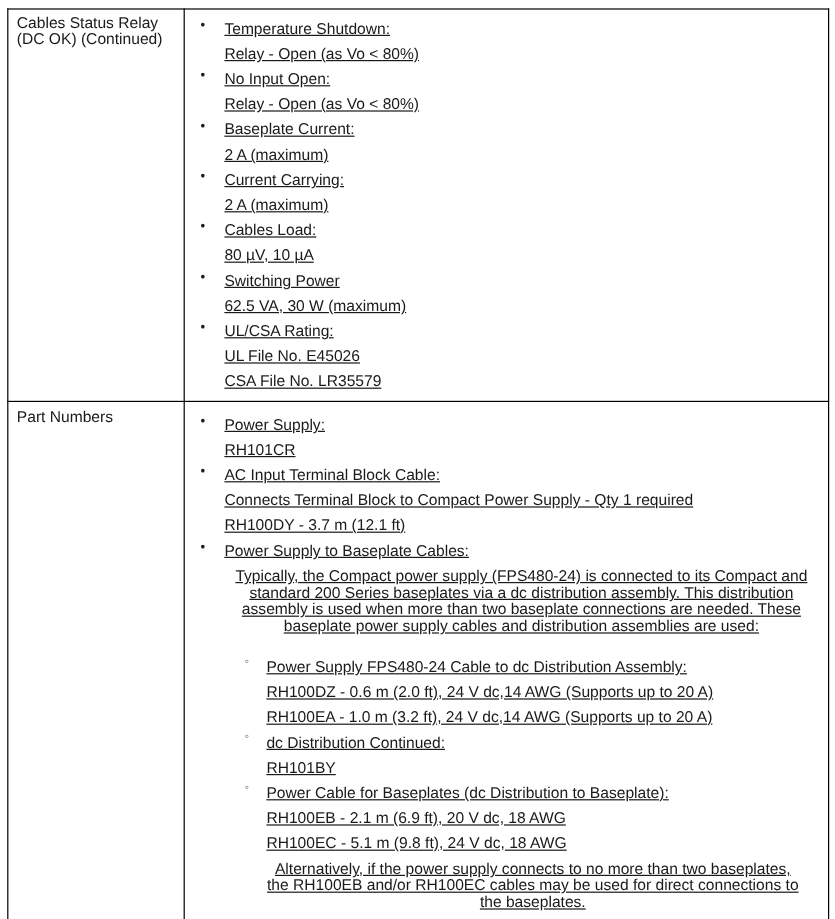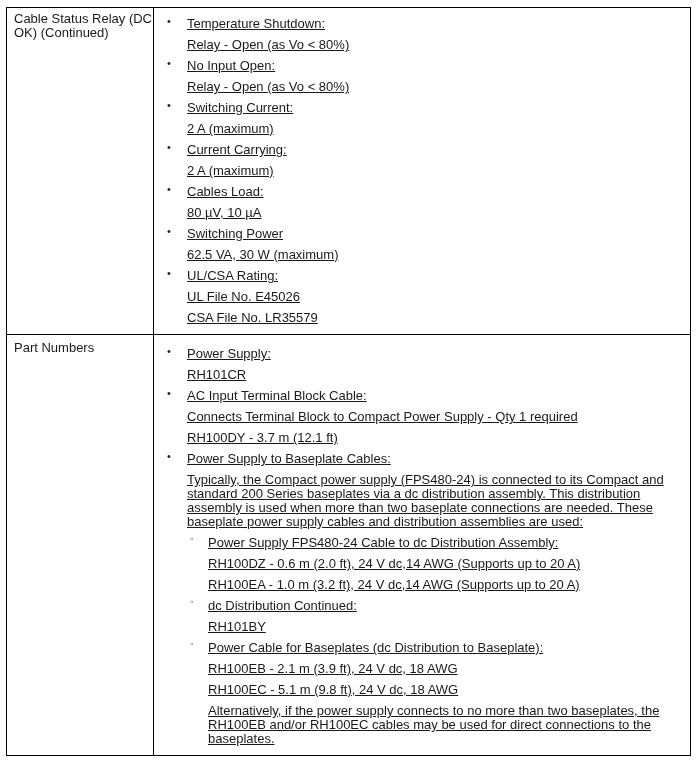--- a/index.html
+++ b/index.html
@@ -6,44 +6,44 @@
   body { width:696px; height:766px; position:relative; font-family:"Liberation Sans", sans-serif; color:#1a1a1a; font-size:13px; }
   table { position:absolute; left:6px; top:7px; width:685px; border-collapse:collapse; }
   td { border:1.5px solid #000; vertical-align:top; padding:0; }
   td.label { width:139px; padding:4px 0 0 7px; line-height:14px; }
   td.content { padding:5px 8px 6px 8px; }
   ul.l1 { list-style:none; margin:0; padding:0; }
   ul.l1 > li { position:relative; padding-left:25px;text-decoration:underline; }
   ul.l1 > li::before { content:"•"; position:absolute; left:5px; top:2px; font-size:11px; }
   .head { line-height:21px; }
   .line { line-height:21px; }
-  .para { line-height:14px; margin:4px 0 3px 0; }
-  ul.l2 { list-style:none; margin:2px; padding:0; }
+  .para { line-height:14px; margin:4px 0 3px 0;text-align:center; }
+  ul.l2 { list-style:none; margin:16px; padding:0; }
   ul.l2 > li { position:relative; padding-left:19px; }
   ul.l2 > li::before { content:"◦"; position:absolute; left:1px; top:1px; font-size:10px; color:#444; }
 </style>
 </head>
 <body>
 
 <table>
   <tbody>
       <tr>
-    <td class="label">Cable Status Relay (DC OK) (Continued)</td>
+    <td class="label">Cables Status Relay (DC OK) (Continued)</td>
     <td class="content">
       <ul class="l1">
         <li>
               <div class="head">Temperature Shutdown:</div>
               <div class="line">Relay - Open (as Vo &lt; 80%)</div>
             </li>
         <li>
               <div class="head">No Input Open:</div>
               <div class="line">Relay - Open (as Vo &lt; 80%)</div>
             </li>
         <li>
-              <div class="head">Switching Current:</div>
+              <div class="head">Baseplate Current:</div>
               <div class="line">2 A (maximum)</div>
             </li>
         <li>
               <div class="head">Current Carrying:</div>
               <div class="line">2 A (maximum)</div>
             </li>
         <li>
               <div class="head">Cables Load:</div>
               <div class="line">80 µV, 10 µA</div>
             </li>
@@ -80,21 +80,21 @@
                   <div class="head">Power Supply FPS480-24 Cable to dc Distribution Assembly:</div>
                   <div class="line">RH100DZ - 0.6 m (2.0 ft), 24 V dc,14 AWG (Supports up to 20 A)</div>
                   <div class="line">RH100EA - 1.0 m (3.2 ft), 24 V dc,14 AWG (Supports up to 20 A)</div>
                 </li>
             <li>
                   <div class="head">dc Distribution Continued:</div>
                   <div class="line">RH101BY</div>
                 </li>
             <li>
                   <div class="head">Power Cable for Baseplates (dc Distribution to Baseplate):</div>
-                  <div class="line">RH100EB - 2.1 m (3.9 ft), 24 V dc, 18 AWG</div>
+                  <div class="line">RH100EB - 2.1 m (6.9 ft), 20 V dc, 18 AWG</div>
                   <div class="line">RH100EC - 5.1 m (9.8 ft), 24 V dc, 18 AWG</div>
                   <div class="para">Alternatively, if the power supply connects to no more than two baseplates, the RH100EB and/or RH100EC cables may be used for direct connections to the baseplates.</div>
                 </li>
           </ul>
         </li>
       </ul>
     </td>
   </tr>
 </tbody>
   </table>

